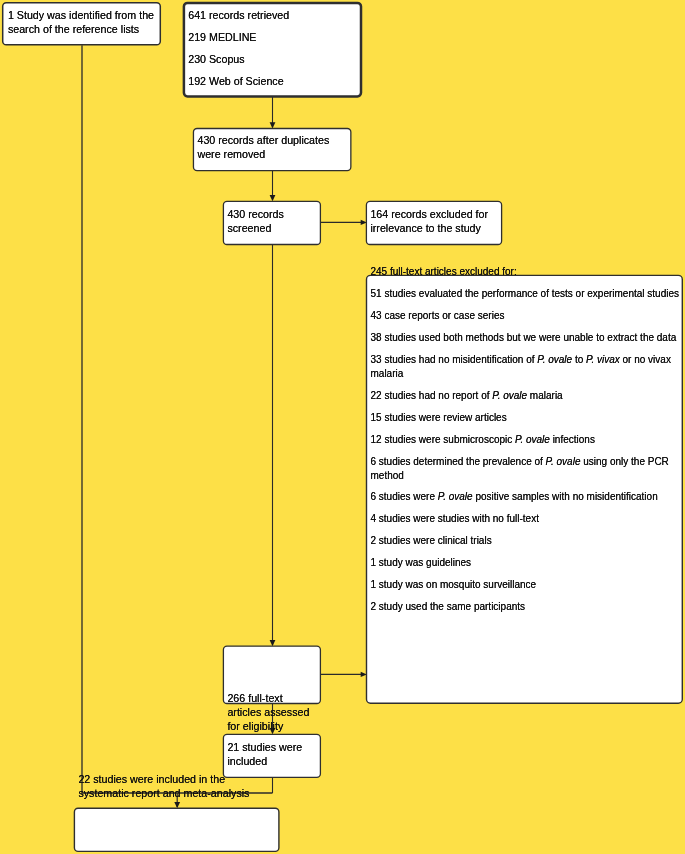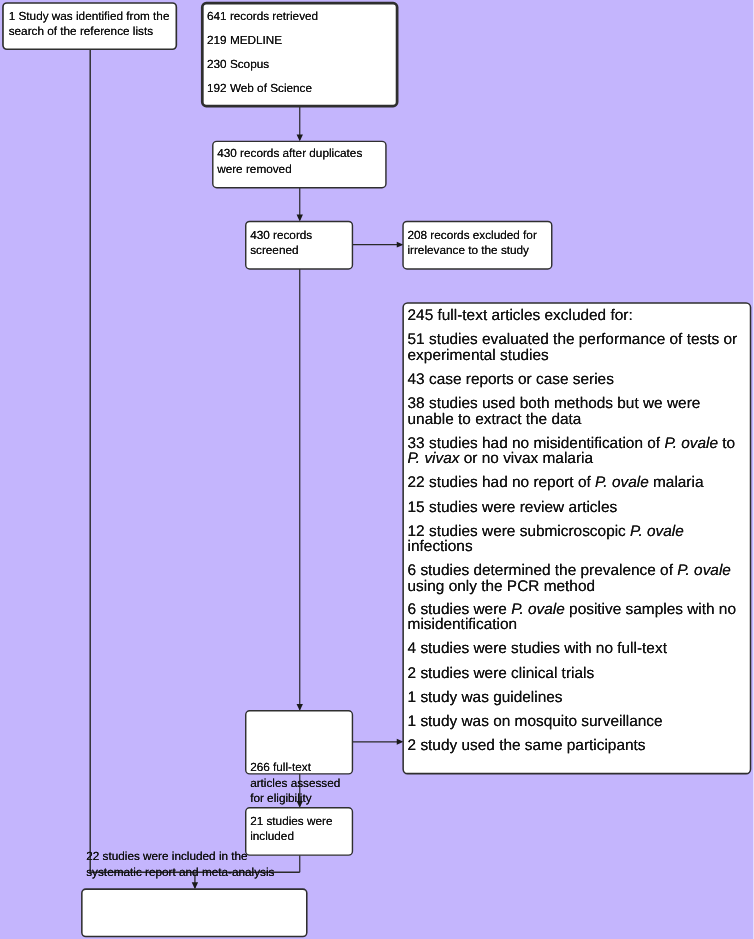--- a/index.html
+++ b/index.html
@@ -1,23 +1,23 @@
 <!DOCTYPE html>
 <html><head>
 <meta charset="utf-8">
 <style>
 
 html,body{margin:0;padding:0;background:#fff;}
 body{width:685px;height:854px;font-family:"Liberation Sans",sans-serif;
      color:#111111;}
-#stage{position:relative;width:685px;height:854px;overflow:hidden;background:#c4b5fd;}
+#stage{position:relative;width:685px;height:854px;overflow:hidden;background:#fde047;}
 .boxtext{position:absolute;font-size:10.7px;line-height:14.05px;color:#111111;text-shadow:0 0 0.25px #111111;}
 .boxtext .ln{display:block;white-space:nowrap;}
 .boxtext.spaced .ln{margin-bottom:7.95px;}
-#excllist{position:absolute;left:370.5px;top:279px;width:312px;font-size:14px;line-height:14.0px;color:#111111;text-shadow:0 0 0.25px #111111;}
+#excllist{position:absolute;left:370.5px;top:265px;width:312px;font-size:10px;line-height:14.0px;color:#111111;text-shadow:0 0 0.25px #111111;}
 #excllist .item{margin:0 0 7.95px 0;}
 #excllist .item:last-child{margin-bottom:0;}
 #excllist i{}
 svg.lines{position:absolute;left:0;top:0;width:685px;height:854px;pointer-events:none;}
 svg.lines path{fill:none;stroke:#2a2a2a;}
 svg.lines polygon{fill:#1a1a1a;}
 
 </style>
 </head>
 <body>
@@ -63,21 +63,21 @@
 </div>
 <div class="boxtext" style="left:197.45px;top:133px;width:149.4px;">
   <span class="ln">430 records after duplicates</span>
   <span class="ln">were removed</span>
 </div>
 <div class="boxtext" style="left:227.4px;top:207.3px;width:89px;">
   <span class="ln">430 records</span>
   <span class="ln">screened</span>
 </div>
 <div class="boxtext" style="left:370.4px;top:207.3px;width:127.2px;">
-  <span class="ln">208 records excluded for</span>
+  <span class="ln">164 records excluded for</span>
   <span class="ln">irrelevance to the study</span>
 </div>
 <div class="boxtext" style="left:227.4px;top:691px;width:89px;">
   <span class="ln">266 full-text</span>
   <span class="ln">articles assessed</span>
   <span class="ln">for eligibility</span>
 </div>
 <div class="boxtext" style="left:227.4px;top:740.3px;width:89px;">
   <span class="ln">21 studies were</span>
   <span class="ln">included</span>

